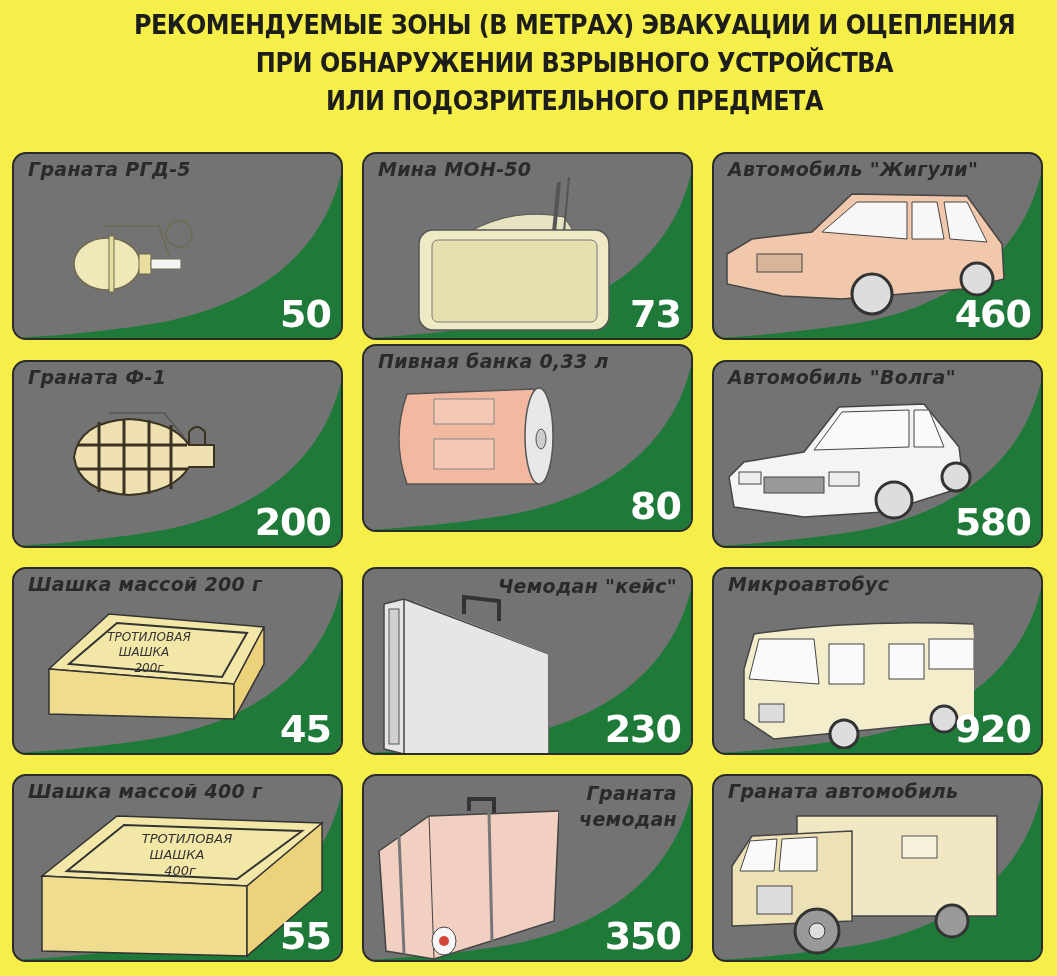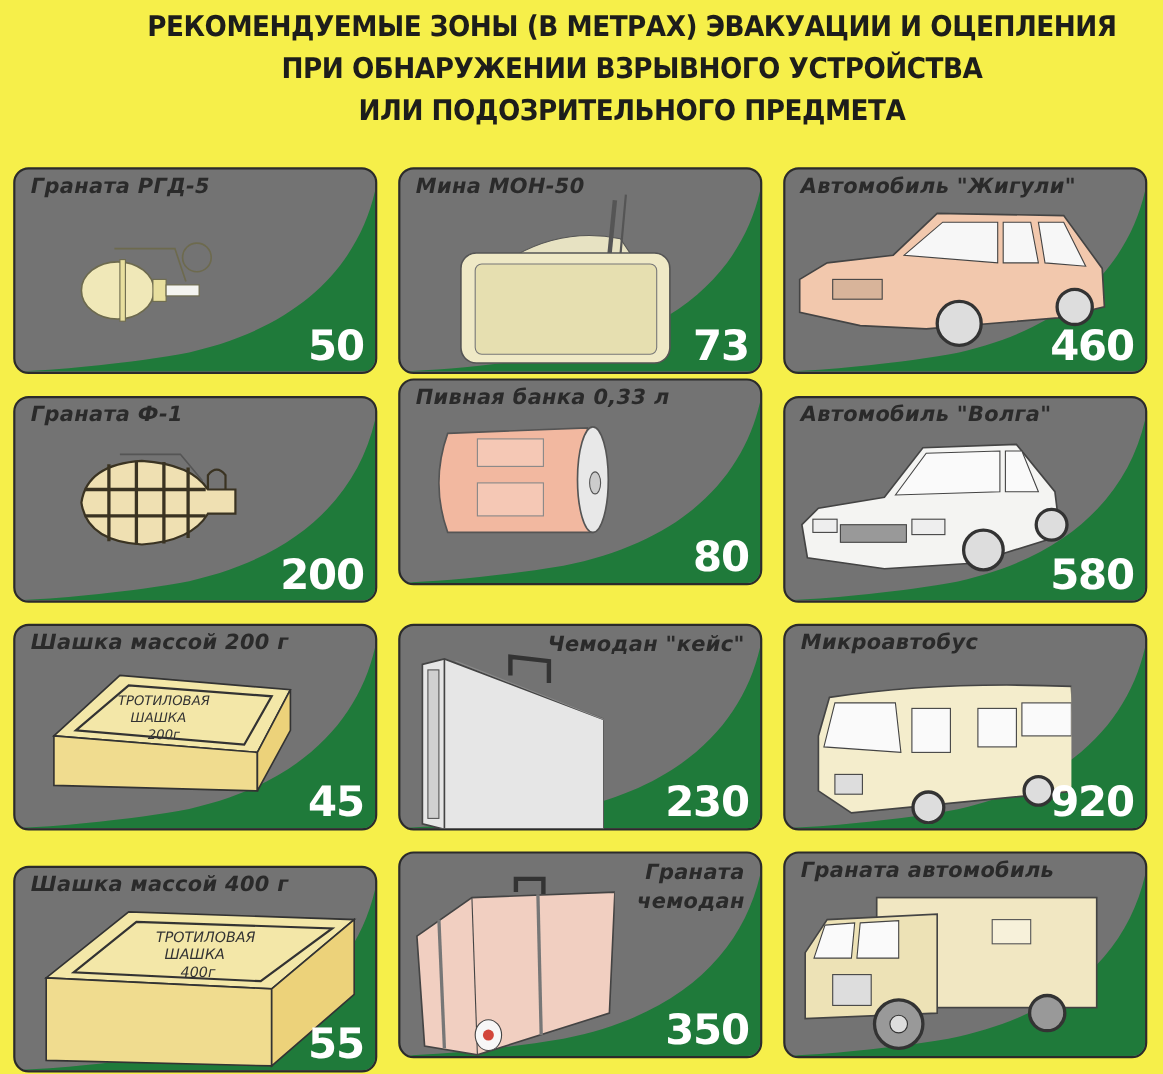--- a/index.html
+++ b/index.html
@@ -200,21 +200,21 @@
       <rect x="95" y="35" width="35" height="40" fill="#fafafa" stroke="#444"></rect>
       <rect x="155" y="35" width="35" height="35" fill="#fafafa" stroke="#444"></rect>
       <rect x="195" y="30" width="45" height="30" fill="#fafafa" stroke="#444"></rect>
       <rect x="25" y="95" width="25" height="18" fill="#ddd" stroke="#444"></rect>
       <circle cx="110" cy="125" r="14" fill="#ddd" stroke="#333" stroke-width="3"></circle>
       <circle cx="210" cy="110" r="13" fill="#ddd" stroke="#333" stroke-width="3"></circle>
     </svg>
     <div class="value">920</div>
   </div>
 
-  <div class="card" style="left:0;top:622px;margin-top:13px;">
+  <div class="card" style="left:0;top:622px;">
     <svg class="wave">
         <use href="#wave"></use>
       </svg>
     <div class="label">Шашка массой 400 г</div>
     <svg class="art" style="left:18px;top:35px" width="300" height="150">
       <path d="M10,65 L85,5 L290,12 L215,75 Z" fill="#f3e7a8" stroke="#333" stroke-width="1.5"></path>
       <path d="M10,65 L215,75 L215,145 L10,140 Z" fill="#f0dc8f" stroke="#333" stroke-width="1.5"></path>
       <path d="M215,75 L290,12 L290,80 L215,145 Z" fill="#ecd27a" stroke="#333" stroke-width="1.5"></path>
       <path d="M35,60 L92,14 L270,20 L205,68 Z" fill="none" stroke="#333" stroke-width="2"></path>
       <text x="155" y="32" font-size="13" font-style="italic" fill="#333" text-anchor="middle" font-family="DejaVu Sans, sans-serif">ТРОТИЛОВАЯ</text>

